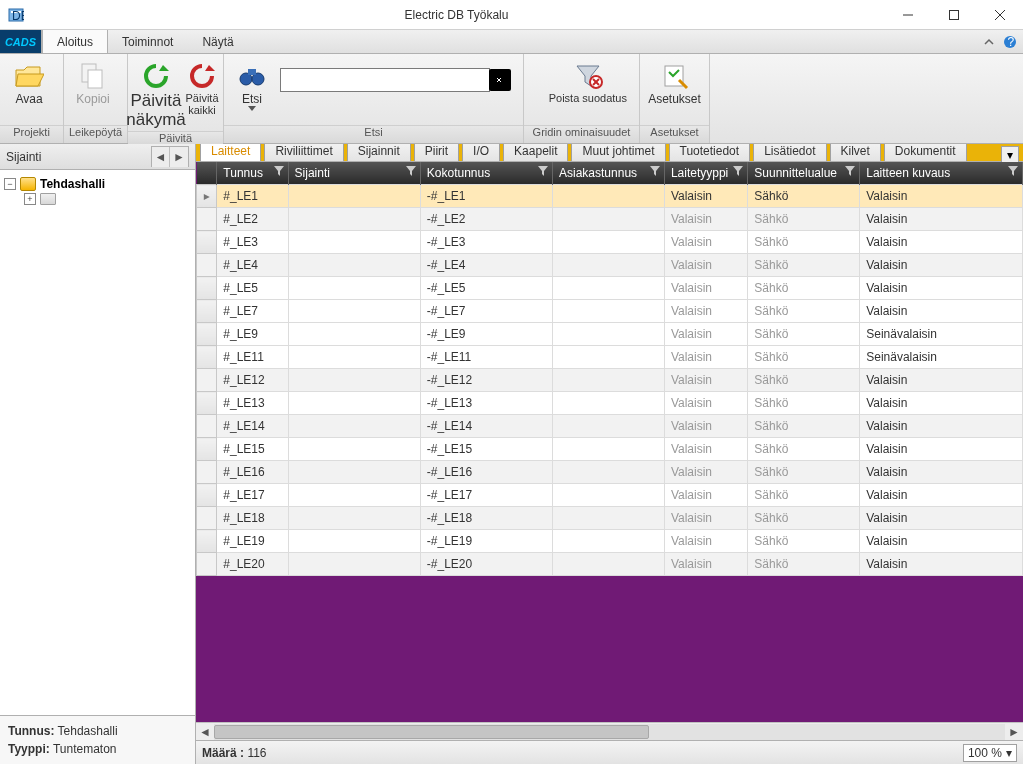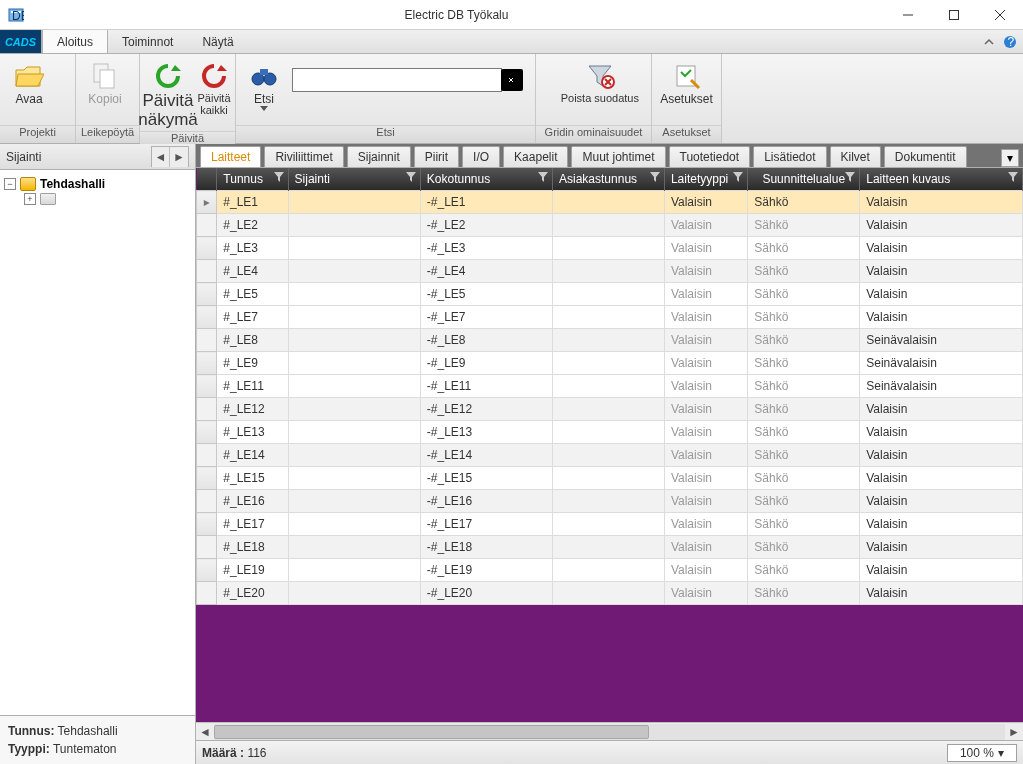--- a/index.html
+++ b/index.html
@@ -38,21 +38,21 @@
 .navbtn { width:18px; height:20px; display:flex; align-items:center; justify-content:center; background:#ededed; border-right:1px solid #c0c0c0; color:#555;}
 .tree { flex:1; padding:6px 4px; background:#fff; overflow:auto; }
 .treerow { display:flex; align-items:center; gap:4px; padding:1px 0; }
 .treerow .exp { width:12px; height:12px; border:1px solid #888; display:flex; align-items:center; justify-content:center; font-size:9px; line-height:1; color:#444; background:#fff;}
 .treerow .folder-y { width:16px; height:14px; background: linear-gradient(#ffe08a,#f5b400); border:1px solid #b48700; border-radius:2px; }
 .treerow .folder-g { width:16px; height:12px; background: linear-gradient(#f0f0f0,#d8d8d8); border:1px solid #a0a0a0; border-radius:1px; }
 .infobox { border-top:1px solid #b0b0b0; padding:6px 8px; background:#f7f7f7; font-size:11px; color:#333; line-height:1.5;}
 .infobox b { font-weight:bold; }
 
 .rightpane { flex:1; display:flex; flex-direction:column; overflow:hidden;}
-.tabstrip { height:24px; display:flex; align-items:flex-end; padding:4px 4px 0 4px; gap:3px; background:#737373; border-bottom:1px solid #b0b0b0; position:relative;}
+.tabstrip { height:18px; display:flex; align-items:flex-end; padding:4px 4px 0 4px; gap:3px; background:#eab308; border-bottom:1px solid #b0b0b0; position:relative;}
 .tab { padding:3px 10px; border:1px solid #a0a0a0; border-bottom:none; background: linear-gradient(#f4f4f4,#e4e4e4); color:#333; border-radius:2px 2px 0 0;}
 .tab.active { background:#fff; color:#d98c00; position:relative; z-index:2;}
 .tabstrip .dropdown { margin-left:auto; width:18px; height:18px; border:1px solid #a0a0a0; display:flex; align-items:center; justify-content:center; background:#f0f0f0; align-self:center;}
 
 .gridwrap { flex:1; overflow:auto; background:#701a75; }
 table.grid { border-collapse: collapse; width: 100%; }
 table.grid th { background: linear-gradient(#555,#2a2a2a); color:#fff; text-align:left; padding:4px 6px; font-weight:normal; border-right:1px solid #666; position:relative; font-size:12px; white-space:nowrap;}
 table.grid th .filter { position:absolute; right:4px; top:4px; width:10px; height:10px; }
 table.grid td { padding:4px 6px; border:1px solid #dcdcdc; background:#fff; color:#333; white-space:nowrap;}
 table.grid tr.alt td { background:#f2f2f2; }
@@ -62,21 +62,21 @@
 table.grid td.gray { color:#999; }
 table.grid th.rowheadh { width:20px; background:linear-gradient(#555,#2a2a2a);}
 
 .hscroll { height:18px; background:#ededed; border-top:1px solid #c0c0c0; display:flex; align-items:center;}
 .hscroll .arrow { width:18px; height:16px; display:flex; align-items:center; justify-content:center; color:#555;}
 .hscroll .track { flex:1; height:16px; background:#e2e2e2; position:relative;}
 .hscroll .thumb { position:absolute; left:0; top:1px; bottom:1px; width:55%; background:#c5c5c5; border:1px solid #a8a8a8; border-radius:2px;}
 
 .statusbar { height:24px; background: linear-gradient(#f3f3f3,#e3e3e3); border-top:1px solid #b0b0b0; display:flex; align-items:center; padding:0 6px; color:#333;}
 .statusbar .flex { flex:1; }
-.zoom { border:1px solid #a0a0a0; padding:1px 12px; display:flex; align-items:center; gap:4px; background:#fff;}
+.zoom { border:1px solid #a0a0a0; padding:1px 4px; display:flex; align-items:center; gap:4px; background:#fff;}
 
 svg { display:block; }
 </style>
 </head>
 <body>
 
 <div class="titlebar">
   <div class="app-icon">
     <svg width="16" height="16">
         <rect x="1" y="2" width="14" height="12" fill="#7fb6e8" stroke="#2a6aa8"></rect>
@@ -122,21 +122,21 @@
     <span>
         <svg width="14" height="14">
           <circle cx="7" cy="7" r="6" fill="#2b7fd4"></circle>
           <text x="4.5" y="11" font-size="10" fill="#fff">?</text>
         </svg>
       </span>
   </div>
 </div>
 
 <div class="ribbon">
-  <div class="ribgroup" style="width:76px">
+  <div class="ribgroup" style="width:64px">
     <div class="body">
       <div class="ribbtn">
         <div class="icon">
             <svg width="30" height="28">
               <path d="M2 8 L10 8 L13 5 L26 5 L26 24 L2 24 Z" fill="#ffe79a" stroke="#c79a1f"></path>
               <path d="M4 12 L30 12 L24 24 L2 24 Z" fill="#ffd760" stroke="#c79a1f"></path>
             </svg>
           </div>
         <span>Avaa</span>
       </div>
@@ -315,21 +315,21 @@
               <th style="width: 110px;"><span>Asiakastunnus</span><span class="filter">
                   <svg width="10" height="10">
                     <polygon points="0,0 10,0 6,5 6,10 4,8 4,5" fill="#ccc"></polygon>
                   </svg>
                 </span></th>
               <th style="width: 82px;"><span>Laitetyyppi</span><span class="filter">
                   <svg width="10" height="10">
                     <polygon points="0,0 10,0 6,5 6,10 4,8 4,5" fill="#ccc"></polygon>
                   </svg>
                 </span></th>
-              <th style="width: 110px; text-align: center;"><span>Suunnittelualue</span><span class="filter">
+              <th style="width: 110px;"><span>Suunnittelualue</span><span class="filter">
                   <svg width="10" height="10">
                     <polygon points="0,0 10,0 6,5 6,10 4,8 4,5" fill="#ccc"></polygon>
                   </svg>
                 </span></th>
               <th style="width: 160px;"><span>Laitteen kuvaus</span><span class="filter">
                   <svg width="10" height="10">
                     <polygon points="0,0 10,0 6,5 6,10 4,8 4,5" fill="#ccc"></polygon>
                   </svg>
                 </span></th>
             </tr>
@@ -387,30 +387,20 @@
             </tr>
             <tr>
               <td class="rowhead"></td>
               <td>#_LE7</td>
               <td></td>
               <td>-#_LE7</td>
               <td></td>
               <td class="gray">Valaisin</td>
               <td class="gray">Sähkö</td>
               <td>Valaisin</td>
-            </tr>
-            <tr class="alt">
-              <td class="rowhead"></td>
-              <td>#_LE8</td>
-              <td></td>
-              <td>-#_LE8</td>
-              <td></td>
-              <td class="gray">Valaisin</td>
-              <td class="gray">Sähkö</td>
-              <td>Seinävalaisin</td>
             </tr>
             <tr>
               <td class="rowhead"></td>
               <td>#_LE9</td>
               <td></td>
               <td>-#_LE9</td>
               <td></td>
               <td class="gray">Valaisin</td>
               <td class="gray">Sähkö</td>
               <td>Seinävalaisin</td>

